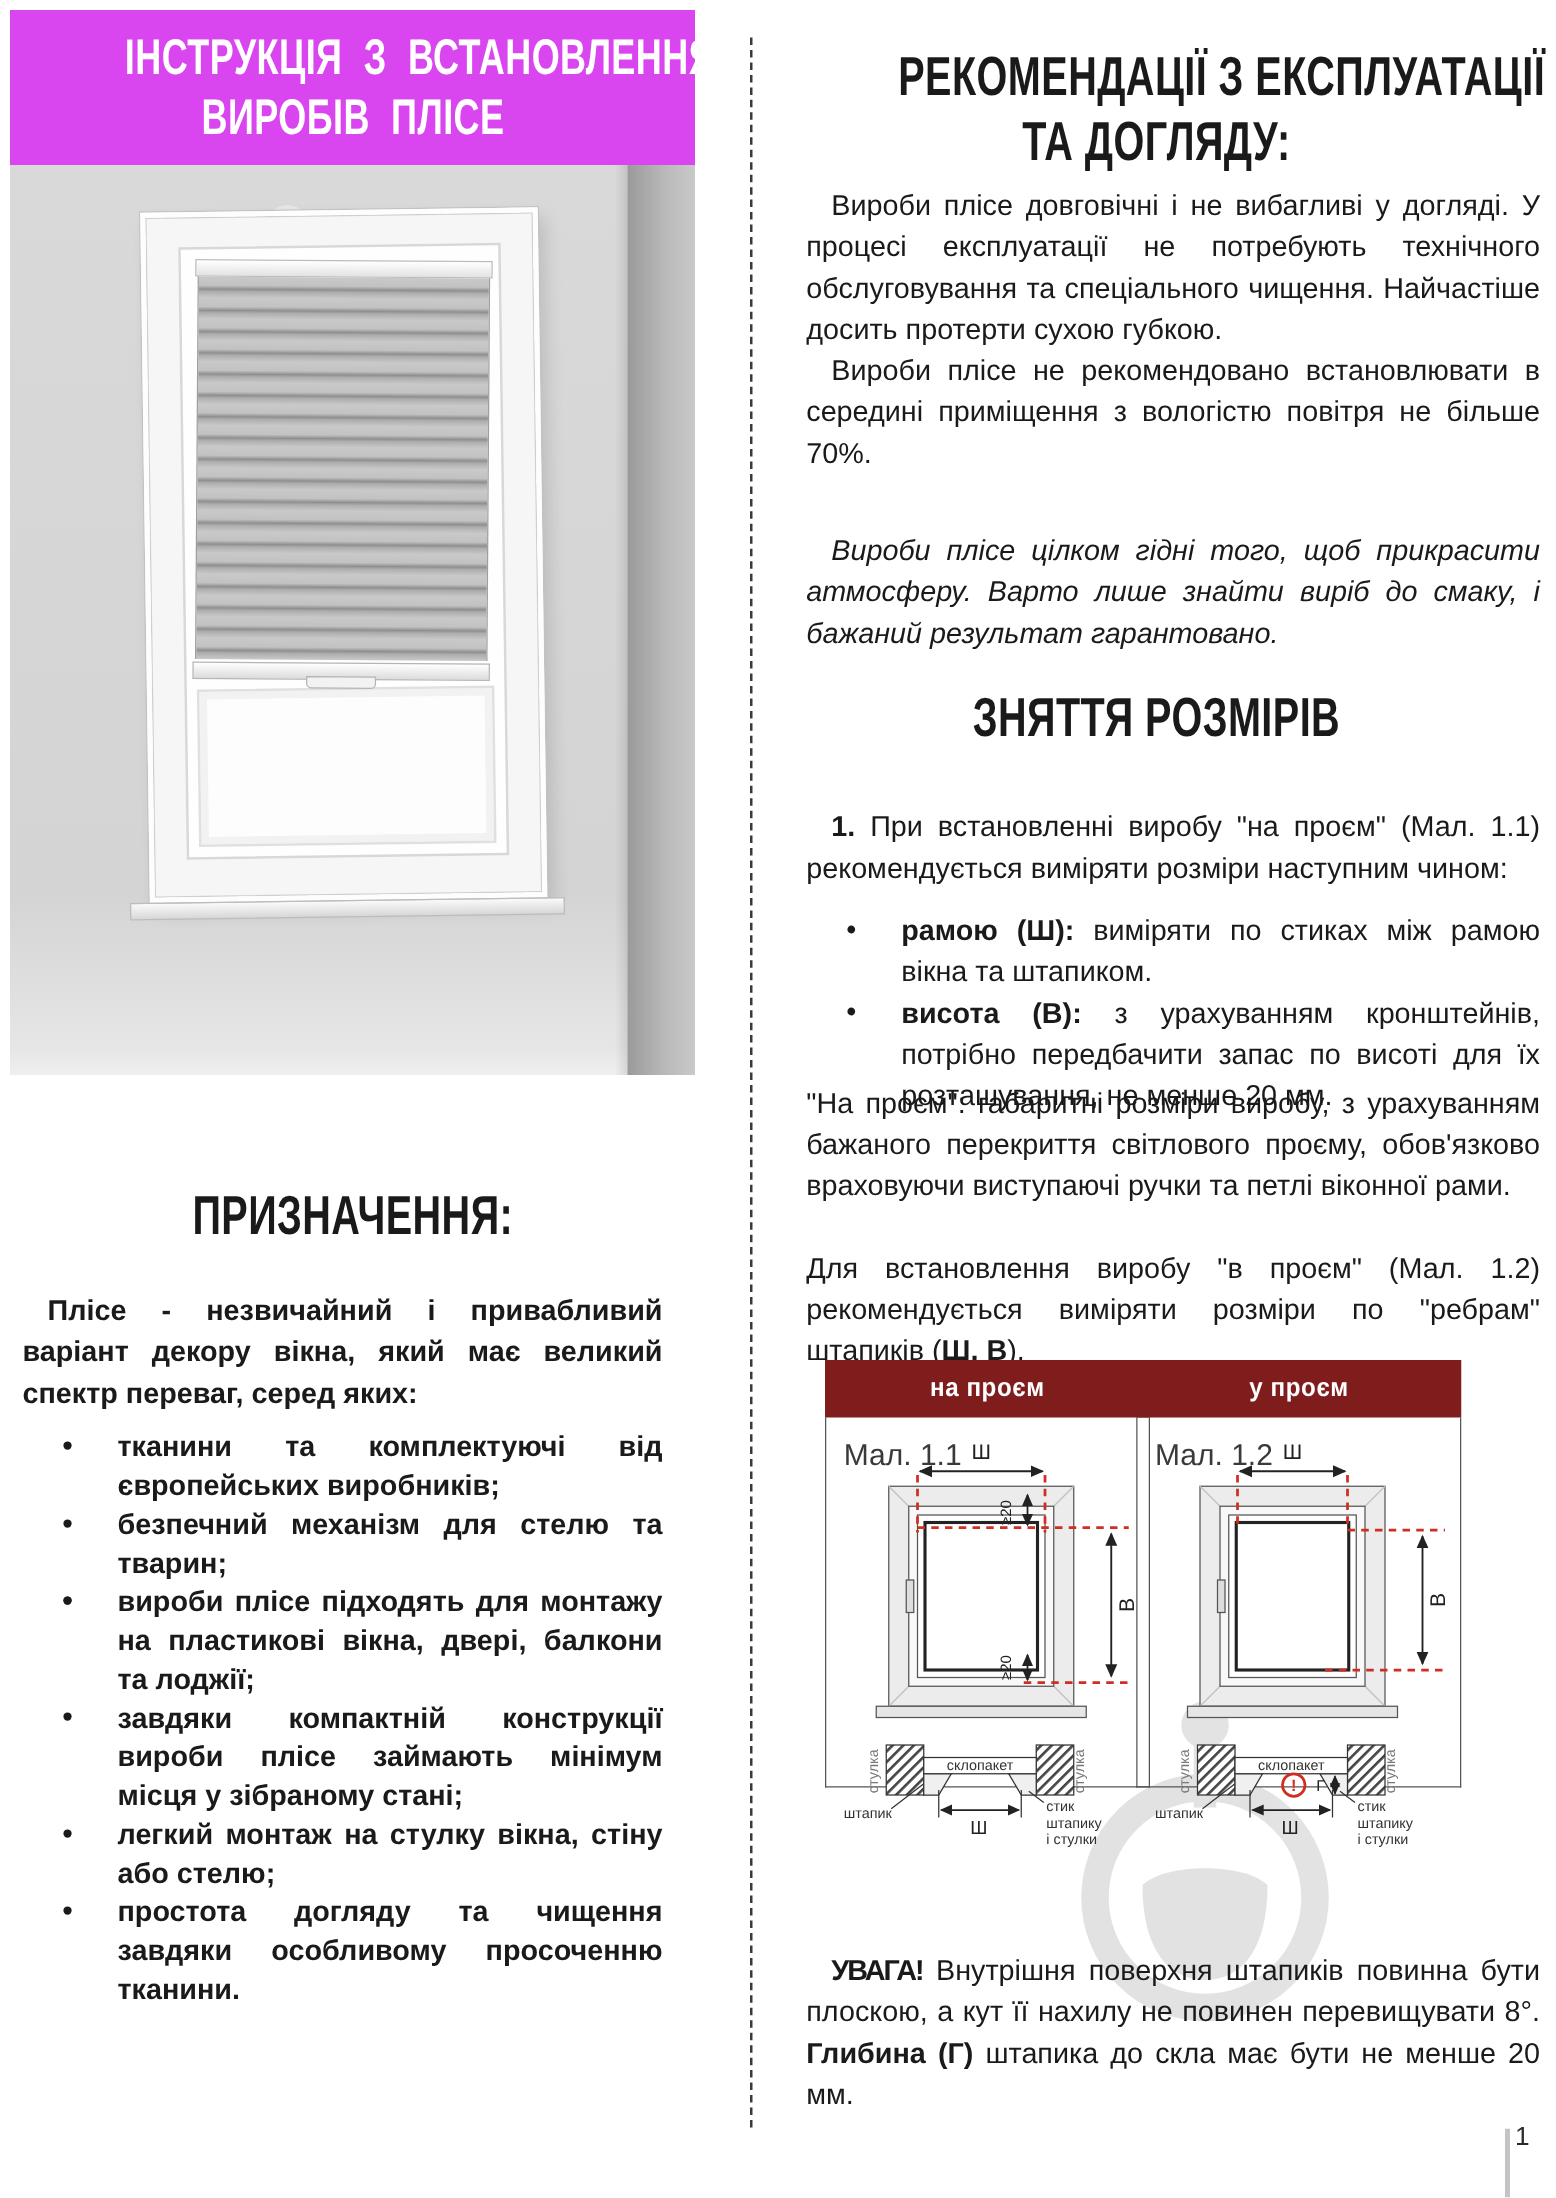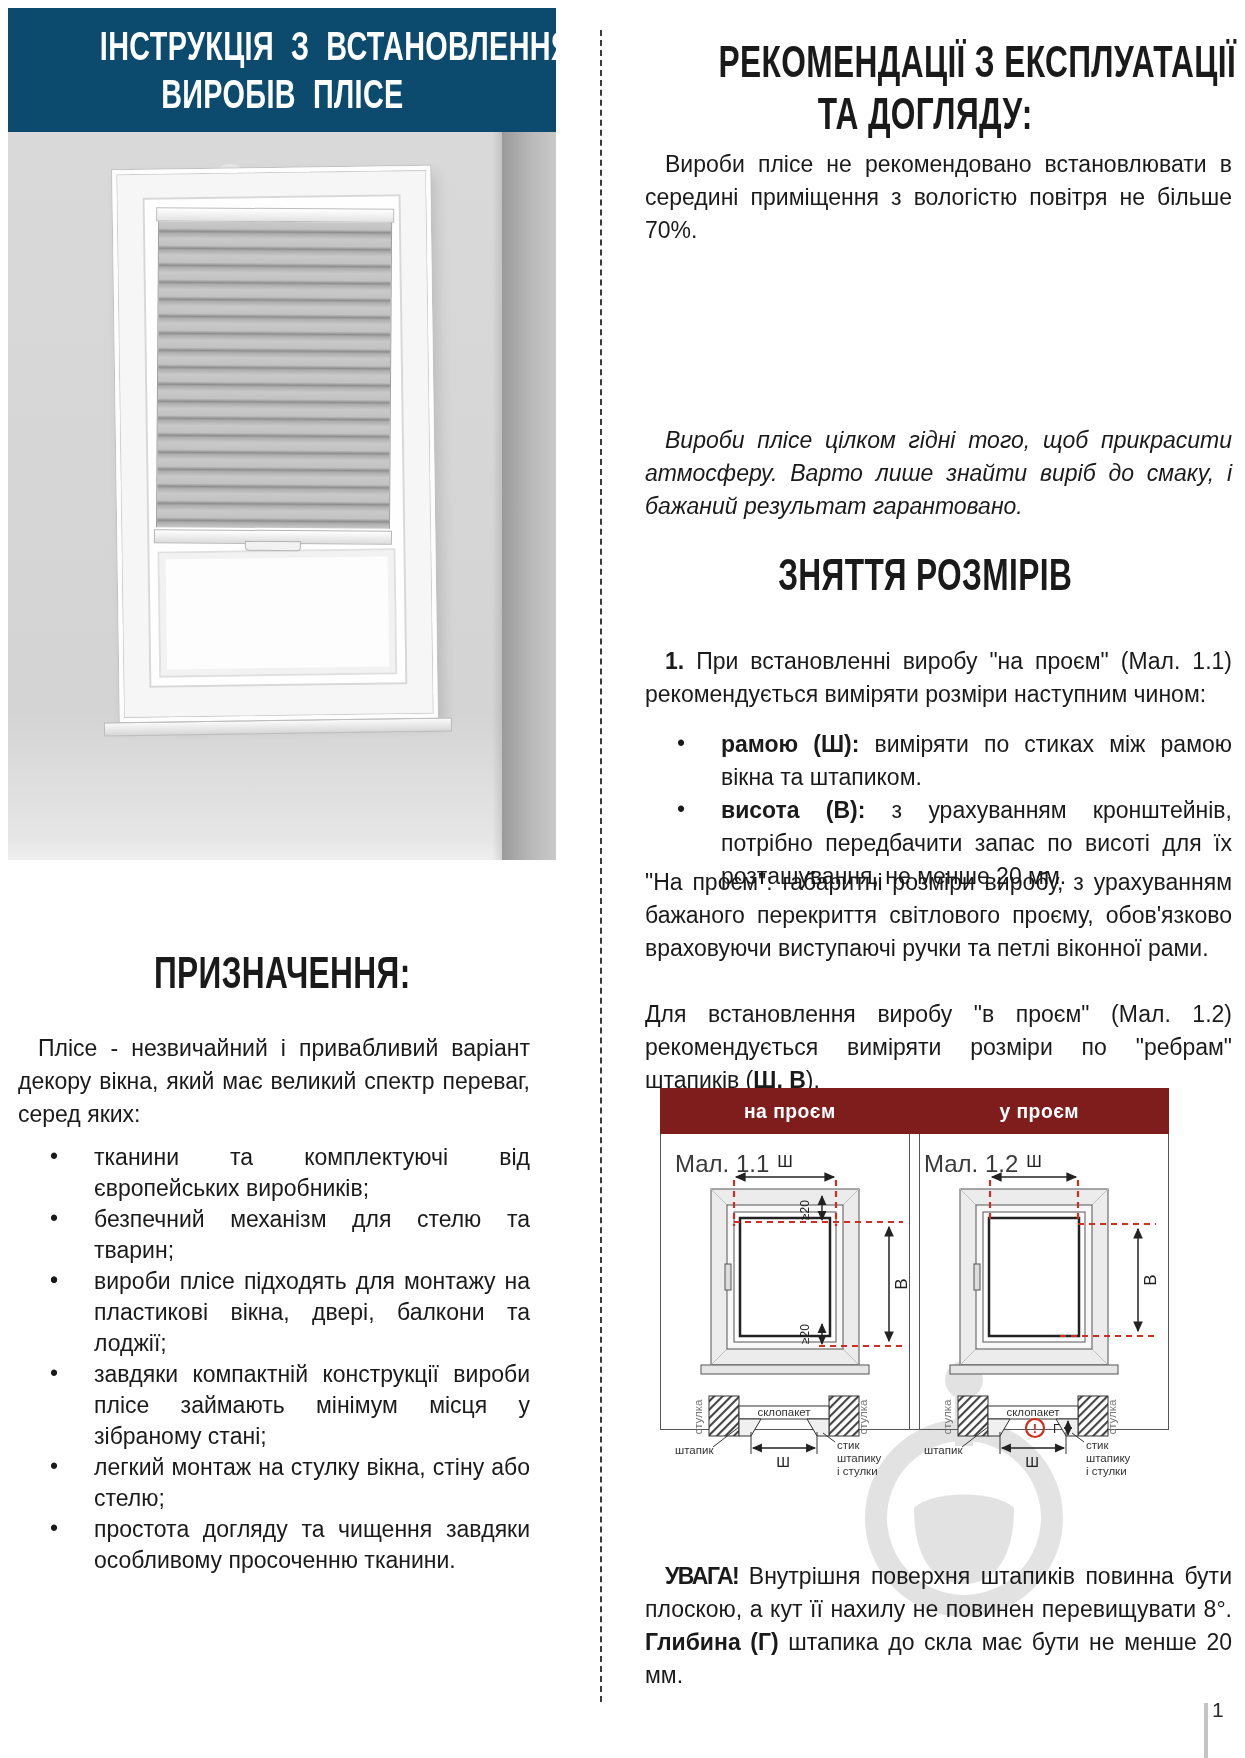--- a/index.html
+++ b/index.html
@@ -20,21 +20,21 @@
     font-weight: 700;
     transform: scaleX(0.72);
     transform-origin: 50% 50%;
     white-space: nowrap;
     letter-spacing: 0.5px;
   }
 
   
   .lheader {
     left: 8px; top: 8px; width: 548px; height: 124px;
-    background: #0c4a6e; color: #fff;
+    background: #d946ef; color: #fff;
     text-align: center; padding-top: 14px;
     font-size: 40px; line-height: 48px;
   }
   .lheader .cond { word-spacing: 12px; }
 
   
   .photo {
     left: 8px; top: 132px; width: 548px; height: 728px;
     background: linear-gradient(180deg,#d9d9d9 0%, #d4d4d4 80%, #e6e6e6 97%, #efefef 100%);
     overflow: hidden;
@@ -95,21 +95,21 @@
     transform: rotate(-0.8deg);
   }
   .watermark { opacity:1; }
 
   
   .body-text { font-size:23px; line-height:33px; text-align:justify; }
   .body-text p { margin:0; }
   .indent { text-indent:20px; }
   .italic { font-style: italic; }
 
-  .leftcol-text { left:18px; width:512px; }
+  .leftcol-text { left:18px; width:512px;font-weight:bold; }
   .rightcol-text { left:645px; width:587px; }
 
   
   ul.blist { list-style:none; }
   ul.blist li { position:relative; padding-left:76px; }
   ul.blist li .blt { position:absolute; left:32px; top:-1px; }
   .left-list { line-height:31px; }
 
   
   .h-purpose   { left:0;   top:948px;  width:564px; font-size:44px; }
@@ -193,20 +193,21 @@
   <li><span class="blt">•</span><span>легкий монтаж на стулку вікна, стіну або стелю;</span></li>
   <li><span class="blt">•</span><span>простота догляду та чищення завдяки особливому просоченню тканини.</span></li>
 </ul>
 
 <div class="abs h-center h-care">
   <span class="cond">РЕКОМЕНДАЦІЇ З ЕКСПЛУАТАЦІЇ</span><br>
   <span class="cond">ТА ДОГЛЯДУ:</span>
 </div>
 
 <div class="abs body-text rightcol-text" style="top:148px;">
+  <p class="indent">Вироби плісе довговічні і не вибагливі у догляді. У процесі експлуатації не потребують технічного обслуговування та спеціального чищення. Найчастіше досить протерти сухою губкою.</p>
   <p class="indent">Вироби плісе не рекомендовано встановлювати в середині приміщення з вологістю повітря не більше 70%.</p>
 </div>
 
 <div class="abs body-text rightcol-text italic" style="top:424px;">
   <p class="indent">Вироби плісе цілком гідні того, щоб прикрасити атмосферу. Варто лише знайти виріб до смаку, і бажаний результат гарантовано.</p>
 </div>
 
 <div class="abs h-center h-sizing">
   <span class="cond">ЗНЯТТЯ РОЗМІРІВ</span>
 </div>

